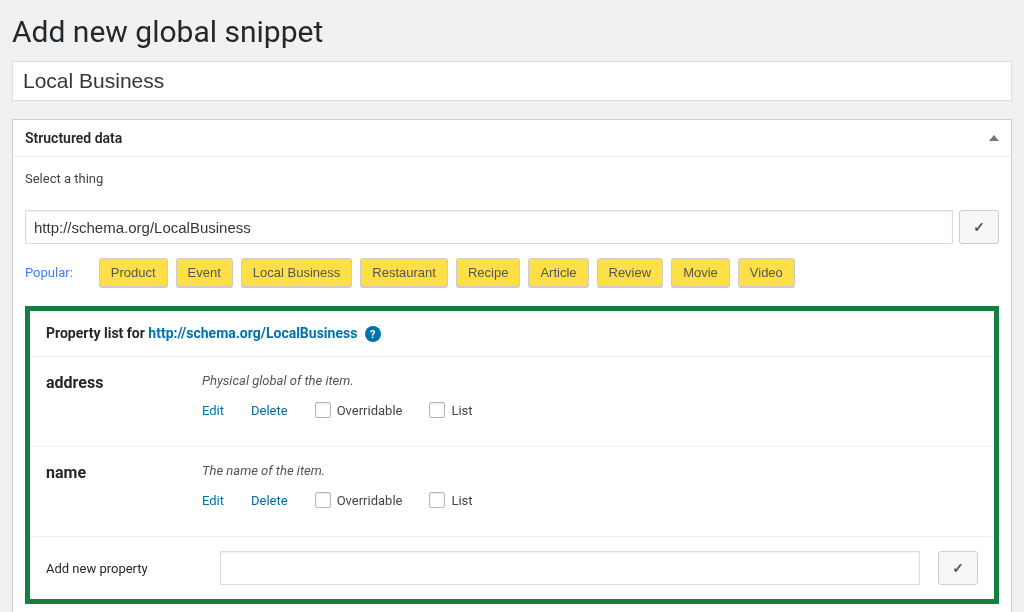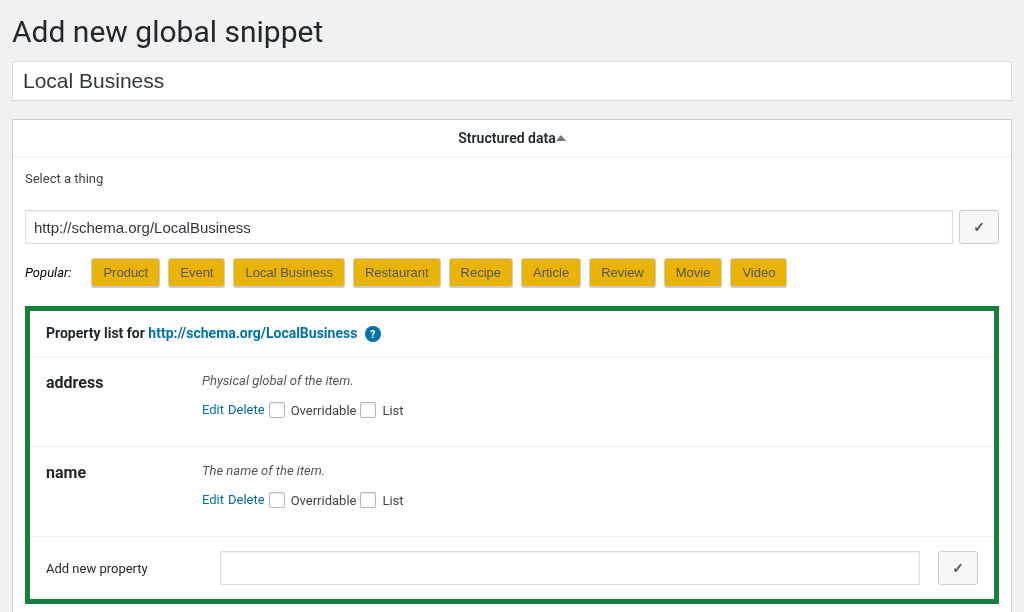--- a/index.html
+++ b/index.html
@@ -27,21 +27,21 @@
       outline: none;
       margin-bottom: 18px;
     }
     .panel {
       background: #fff;
       border: 1px solid #ccd0d4;
       box-shadow: 0 1px 1px rgba(0,0,0,.04);
     }
     .panel-header {
       display: flex;
-      justify-content: center;
+      justify-content: space-between;
       align-items: center;
       padding: 10px 12px;
       border-bottom: 1px solid #eee;
       font-size: 14px;
       font-weight: 600;
     }
     .panel-collapse{
       width:0; height:0;
       border-left:5px solid transparent;
       border-right:5px solid transparent;
@@ -86,27 +86,26 @@
       font-size:14px;
       font-weight:600;
     }
     .popular-row{
       display:flex;
       flex-wrap:wrap;
       gap:8px;
       align-items:center;
     }
     .popular-label{
-      color:#000000;
-      margin-right:12px;
-      font-style:italic;
+      color:#3b82f6;
+      margin-right:18px;
     }
     .tag-btn{
       border:1px solid #ccc;
-      background:#eab308;
+      background:#fde047;
       color:#555;
       padding:6px 11px;
       border-radius:3px;
       font-size:13px;
       cursor:pointer;
       box-shadow: 0 1px 0 #ccc;
       text-align: right;
     }
     .property-box{
       border:5px solid #15803d;
@@ -149,22 +148,22 @@
       font-size:16px;
     }
     .prop-body{ flex:1; }
     .prop-desc{
       font-style:italic;
       color:#555;
       margin-bottom:14px;
     }
     .prop-actions{
       display:flex;
-      align-items:flex-start;
-      gap:4px;
+      align-items:center;
+      gap:27px;
       font-size:13px;
     }
     .link-edit{ color:#0073aa; cursor:pointer;}
     .link-delete{ color:#0369a1; cursor:pointer;}
     .cb{
       display:flex;
       align-items:center;
       gap:6px;
       color:#444;
     }

